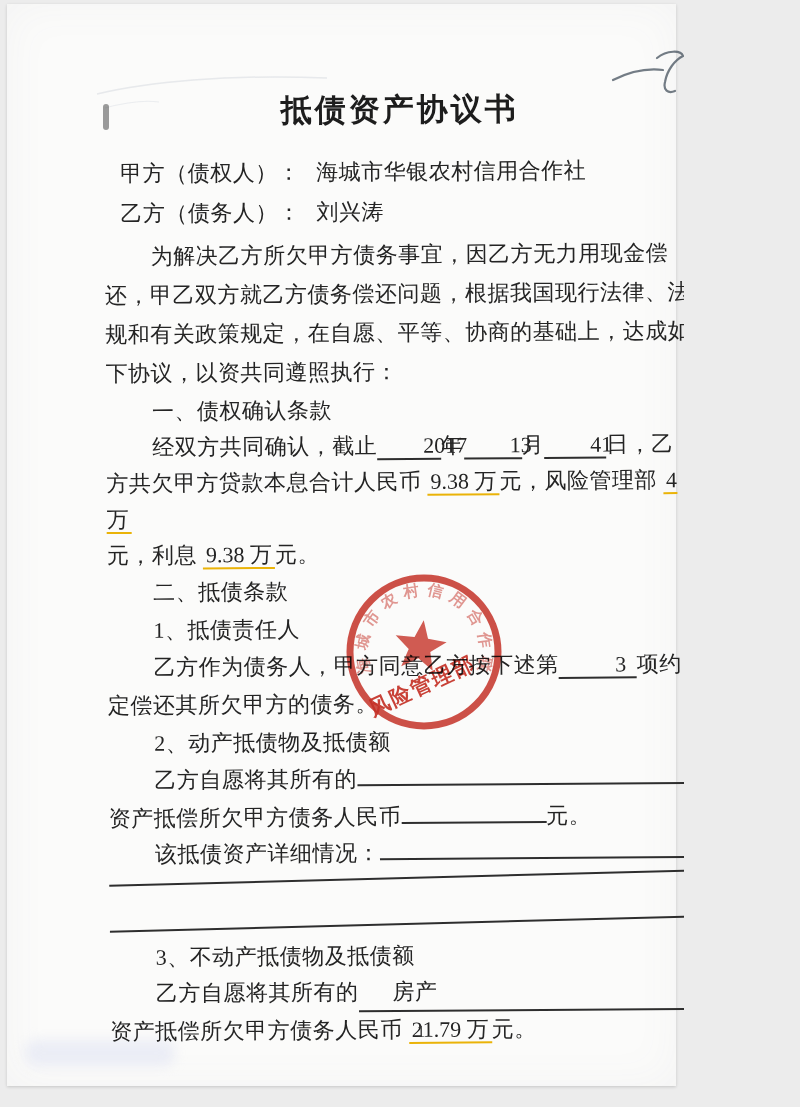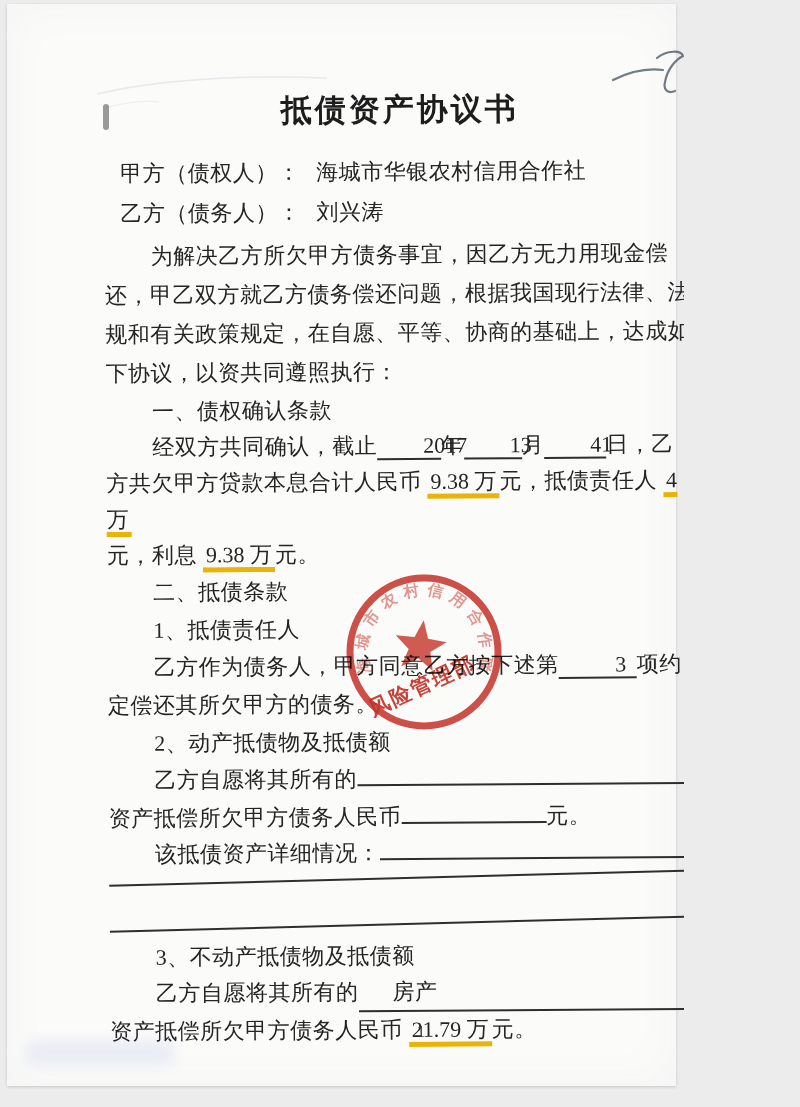--- a/index.html
+++ b/index.html
@@ -36,21 +36,21 @@
   .lh38 { line-height:38px; }
   .flexline { display:flex; align-items:baseline; }
   .flexline.indpad { padding-left:46px; }
   .slot {
     display:inline-block; border-bottom:2px solid #2e2e2e;
     text-align:center; line-height:24px; vertical-align:baseline;
     letter-spacing:0;
   }
   .w-year{width:64px} .w-month{width:58px} .w-day{width:62px}
   .w-opt{width:78px}  .w-money{width:145px}
-  .uv { border-bottom:5px solid #eab308; padding:0 3px; letter-spacing:0; }
+  .uv { border-bottom:2px solid #eab308; padding:0 3px; letter-spacing:0; }
   .fill { flex:1; border-bottom:2px solid #2e2e2e; }
   .fill.with-text { text-align:left; padding-left:34px; }
   .blankline { border-bottom:2px solid #2e2e2e; transform:rotate(-1.1deg); }
   .blankline.b1 { height:6px; }
   .blankline.b2 { height:44px; }
   .gap-after-money { letter-spacing:.5px; }
   .pagenum {
     position:absolute; top:1018px; left:0; width:592px;
     text-align:center; padding-left:30px; box-sizing:border-box;
     font-size:17px; color:#3a3a3a;
@@ -108,21 +108,21 @@
       <div class="pre">还，甲乙双方就乙方债务偿还问题，根据我国现行法律、法</div>
       <div class="pre">规和有关政策规定，在自愿、平等、协商的基础上，达成如</div>
       <div class="pre">下协议，以资共同遵照执行：</div>
 
       <div class="lh37 ind">一、债权确认条款</div>
 
       <div class="lh36 ind">
         <span>经双方共同确认，截止</span><span class="slot w-year">2017</span><span>年</span><span class="slot w-month">13</span><span>月</span><span class="slot w-day">41</span><span>日，乙</span>
       </div>
       <div class="lh36">
-        <span>方共欠甲方贷款本息合计人民币 </span><span class="uv">9.38 万</span><span class="gap-after-money">元，抵债责任人 </span><span class="uv">4 万</span>
+        <span>方共欠甲方贷款本息合计人民币 </span><span class="uv">9.38 万</span><span class="gap-after-money">元，风险管理部 </span><span class="uv">4 万</span>
       </div>
       <div class="lh36">
         <span>元，利息 </span><span class="uv">9.38 万</span><span>元。</span>
       </div>
 
       <div class="lh38 ind">二、抵债条款</div>
 
       <div class="lh37 ind">1、抵债责任人</div>
       <div class="lh38 ind">
         <span>乙方作为债务人，甲方同意乙方按下述第</span><span class="slot w-opt">3</span><span>项约</span>

